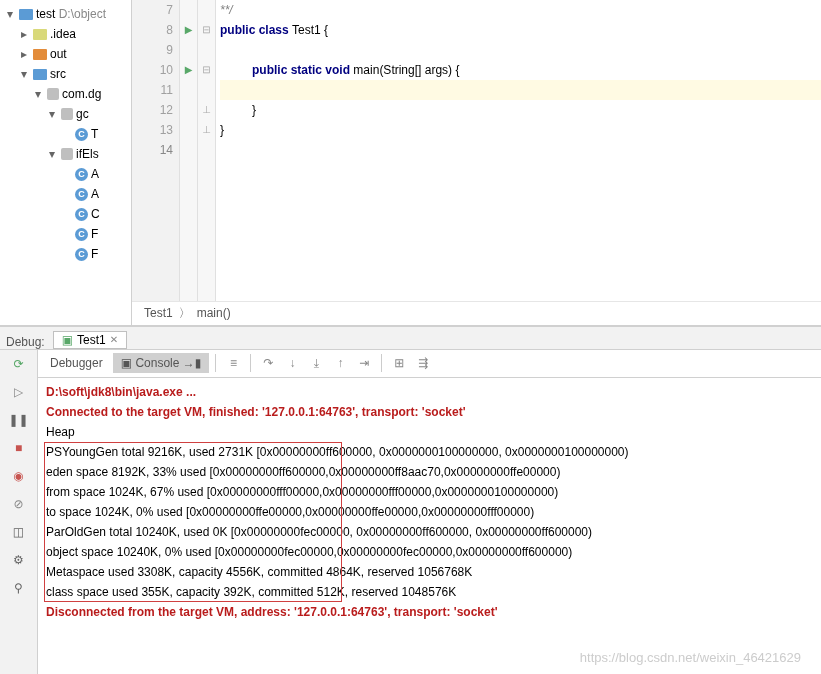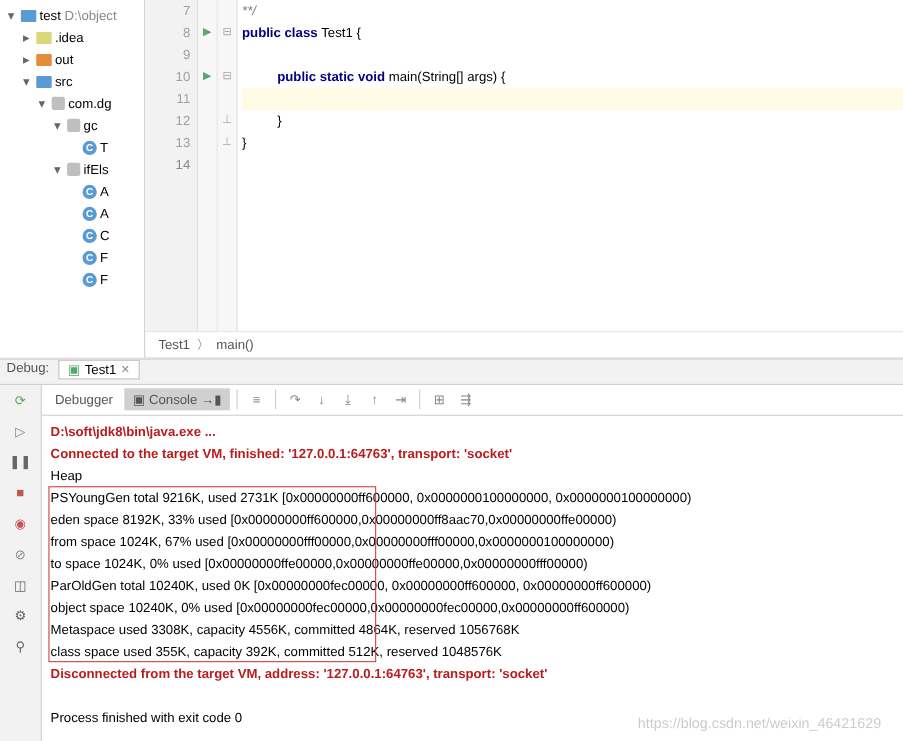--- a/index.html
+++ b/index.html
@@ -21,21 +21,21 @@
 .ed-body{flex:1;display:flex;overflow:hidden}
 .gut{width:48px;background:#f2f2f2;border-right:1px solid #e0e0e0;text-align:right;padding-right:6px;color:#a0a0a0;font-family:Consolas,monospace;font-size:12px;line-height:20px}
 .gut2{width:18px;background:#f7f7f7;border-right:1px solid #e0e0e0;display:flex;flex-direction:column;align-items:center}
 .run-g{color:#59a869;font-size:10px;line-height:20px;height:20px}
 .fold-g{color:#aaa;font-size:10px;line-height:20px;height:20px;width:10px;text-align:center}
 .code{flex:1;font-family:Consolas,monospace;font-size:13px;line-height:20px;padding-left:4px;overflow:hidden}
 .code .k{color:#000080;font-weight:bold}
 .code .n{color:#000}
 .hl-line{background:#fffae3}
 .crumb{height:24px;border-top:1px solid #e6e6e6;display:flex;align-items:center;padding-left:12px;color:#555;gap:6px}
-.debug-head{height:24px;background:#f2f2f2;border-top:1px solid #d0d0d0;border-bottom:1px solid #d0d0d0;display:flex;align-items:flex-start;padding-left:6px;gap:8px}
+.debug-head{height:24px;background:#f2f2f2;border-top:1px solid #d0d0d0;border-bottom:1px solid #d0d0d0;display:flex;align-items:flex-end;padding-left:6px;gap:8px}
 .debug-head .lbl{color:#555}
 .tab{background:#fff;border:1px solid #c0c0c0;padding:1px 8px;display:flex;align-items:center;gap:4px}
 .tab .x{color:#888;font-size:10px}
 .debug-body{flex:1;display:flex;min-height:0}
 .dbg-left{width:38px;background:#f2f2f2;border-right:1px solid #d0d0d0;display:flex;flex-direction:column;align-items:center;padding-top:4px;gap:8px}
 .dbg-left .ibtn{width:20px;height:20px;display:flex;align-items:center;justify-content:center;color:#666;cursor:pointer}
 .dbg-main{flex:1;display:flex;flex-direction:column;min-width:0}
 .dbg-toolbar{height:28px;border-bottom:1px solid #d0d0d0;display:flex;align-items:center;padding-left:4px;gap:2px}
 .dbg-toolbar .tabbtn{padding:3px 8px;color:#555;cursor:pointer}
 .dbg-toolbar .tabbtn.active{background:#d0d0d0}
@@ -211,18 +211,17 @@
       <div> PSYoungGen      total 9216K, used 2731K [0x00000000ff600000, 0x0000000100000000, 0x0000000100000000)</div>
       <div>  eden space 8192K, 33% used [0x00000000ff600000,0x00000000ff8aac70,0x00000000ffe00000)</div>
       <div>  from space 1024K, 67% used [0x00000000fff00000,0x00000000fff00000,0x0000000100000000)</div>
       <div>  to   space 1024K, 0% used [0x00000000ffe00000,0x00000000ffe00000,0x00000000fff00000)</div>
       <div> ParOldGen       total 10240K, used 0K [0x00000000fec00000, 0x00000000ff600000, 0x00000000ff600000)</div>
       <div>  object space 10240K, 0% used [0x00000000fec00000,0x00000000fec00000,0x00000000ff600000)</div>
       <div> Metaspace       used 3308K, capacity 4556K, committed 4864K, reserved 1056768K</div>
       <div>  class space    used 355K, capacity 392K, committed 512K, reserved 1048576K</div>
       <div class="blue">Disconnected from the target VM, address: '127.0.0.1:64763', transport: 'socket'</div>
       <div>&nbsp;</div>
-      <div>Process finished with exit code 0</div>
       <div class="redbox" style="left:6px;top:64px;width:298px;height:160px"></div>
       <div class="watermark">https://blog.csdn.net/weixin_46421629</div>
     </div>
   </div>
 </div>
 
 </body></html>

